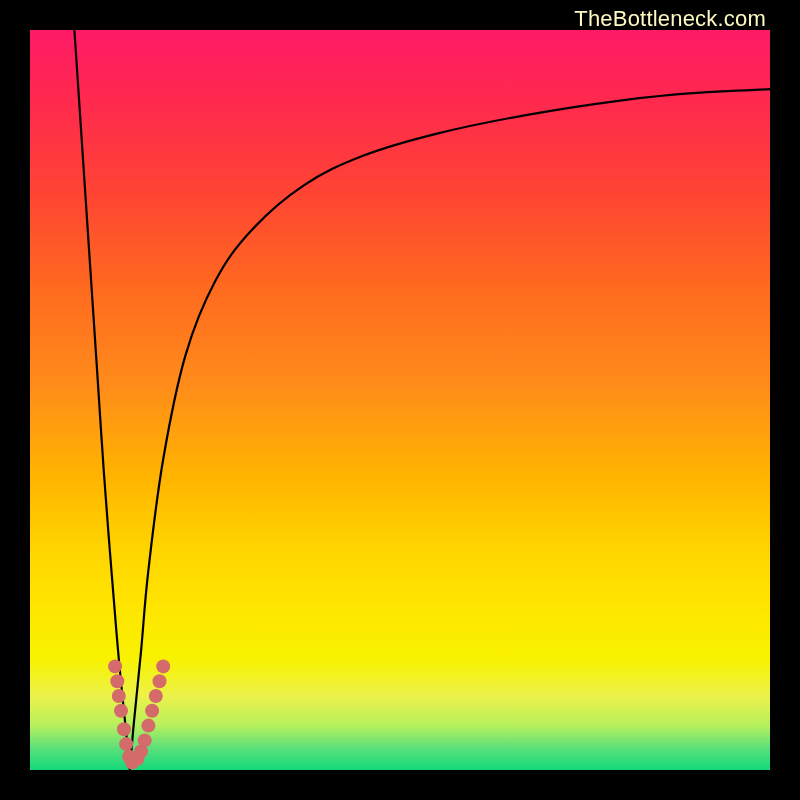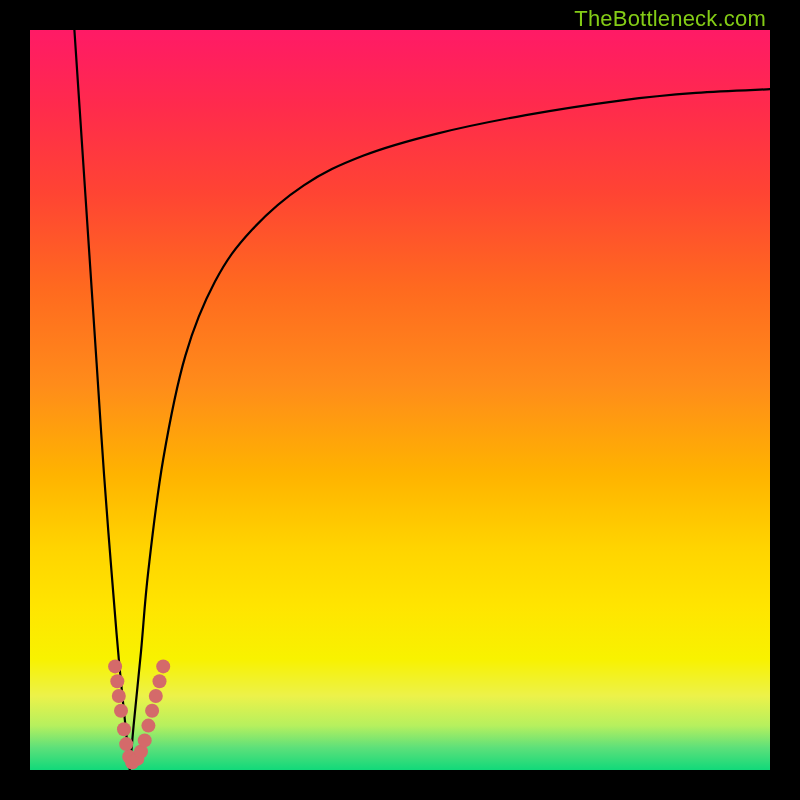--- a/index.html
+++ b/index.html
@@ -38,21 +38,21 @@
       #ecf24a 90%,
       #b6f05e 94%,
       #5de07a 97%,
       #11d97a 100%
     );
   }
   .watermark {
     position: absolute;
     top: 6px;
     right: 34px;
-    color: #84cc16;
+    color: #fef9c3;
     font-size: 22px;
     font-weight: 400;
     letter-spacing: 0.2px;
     user-select: none;
   }
   svg.curves {
     position: absolute;
     left: 0;
     top: 0;
     width: 740px;

